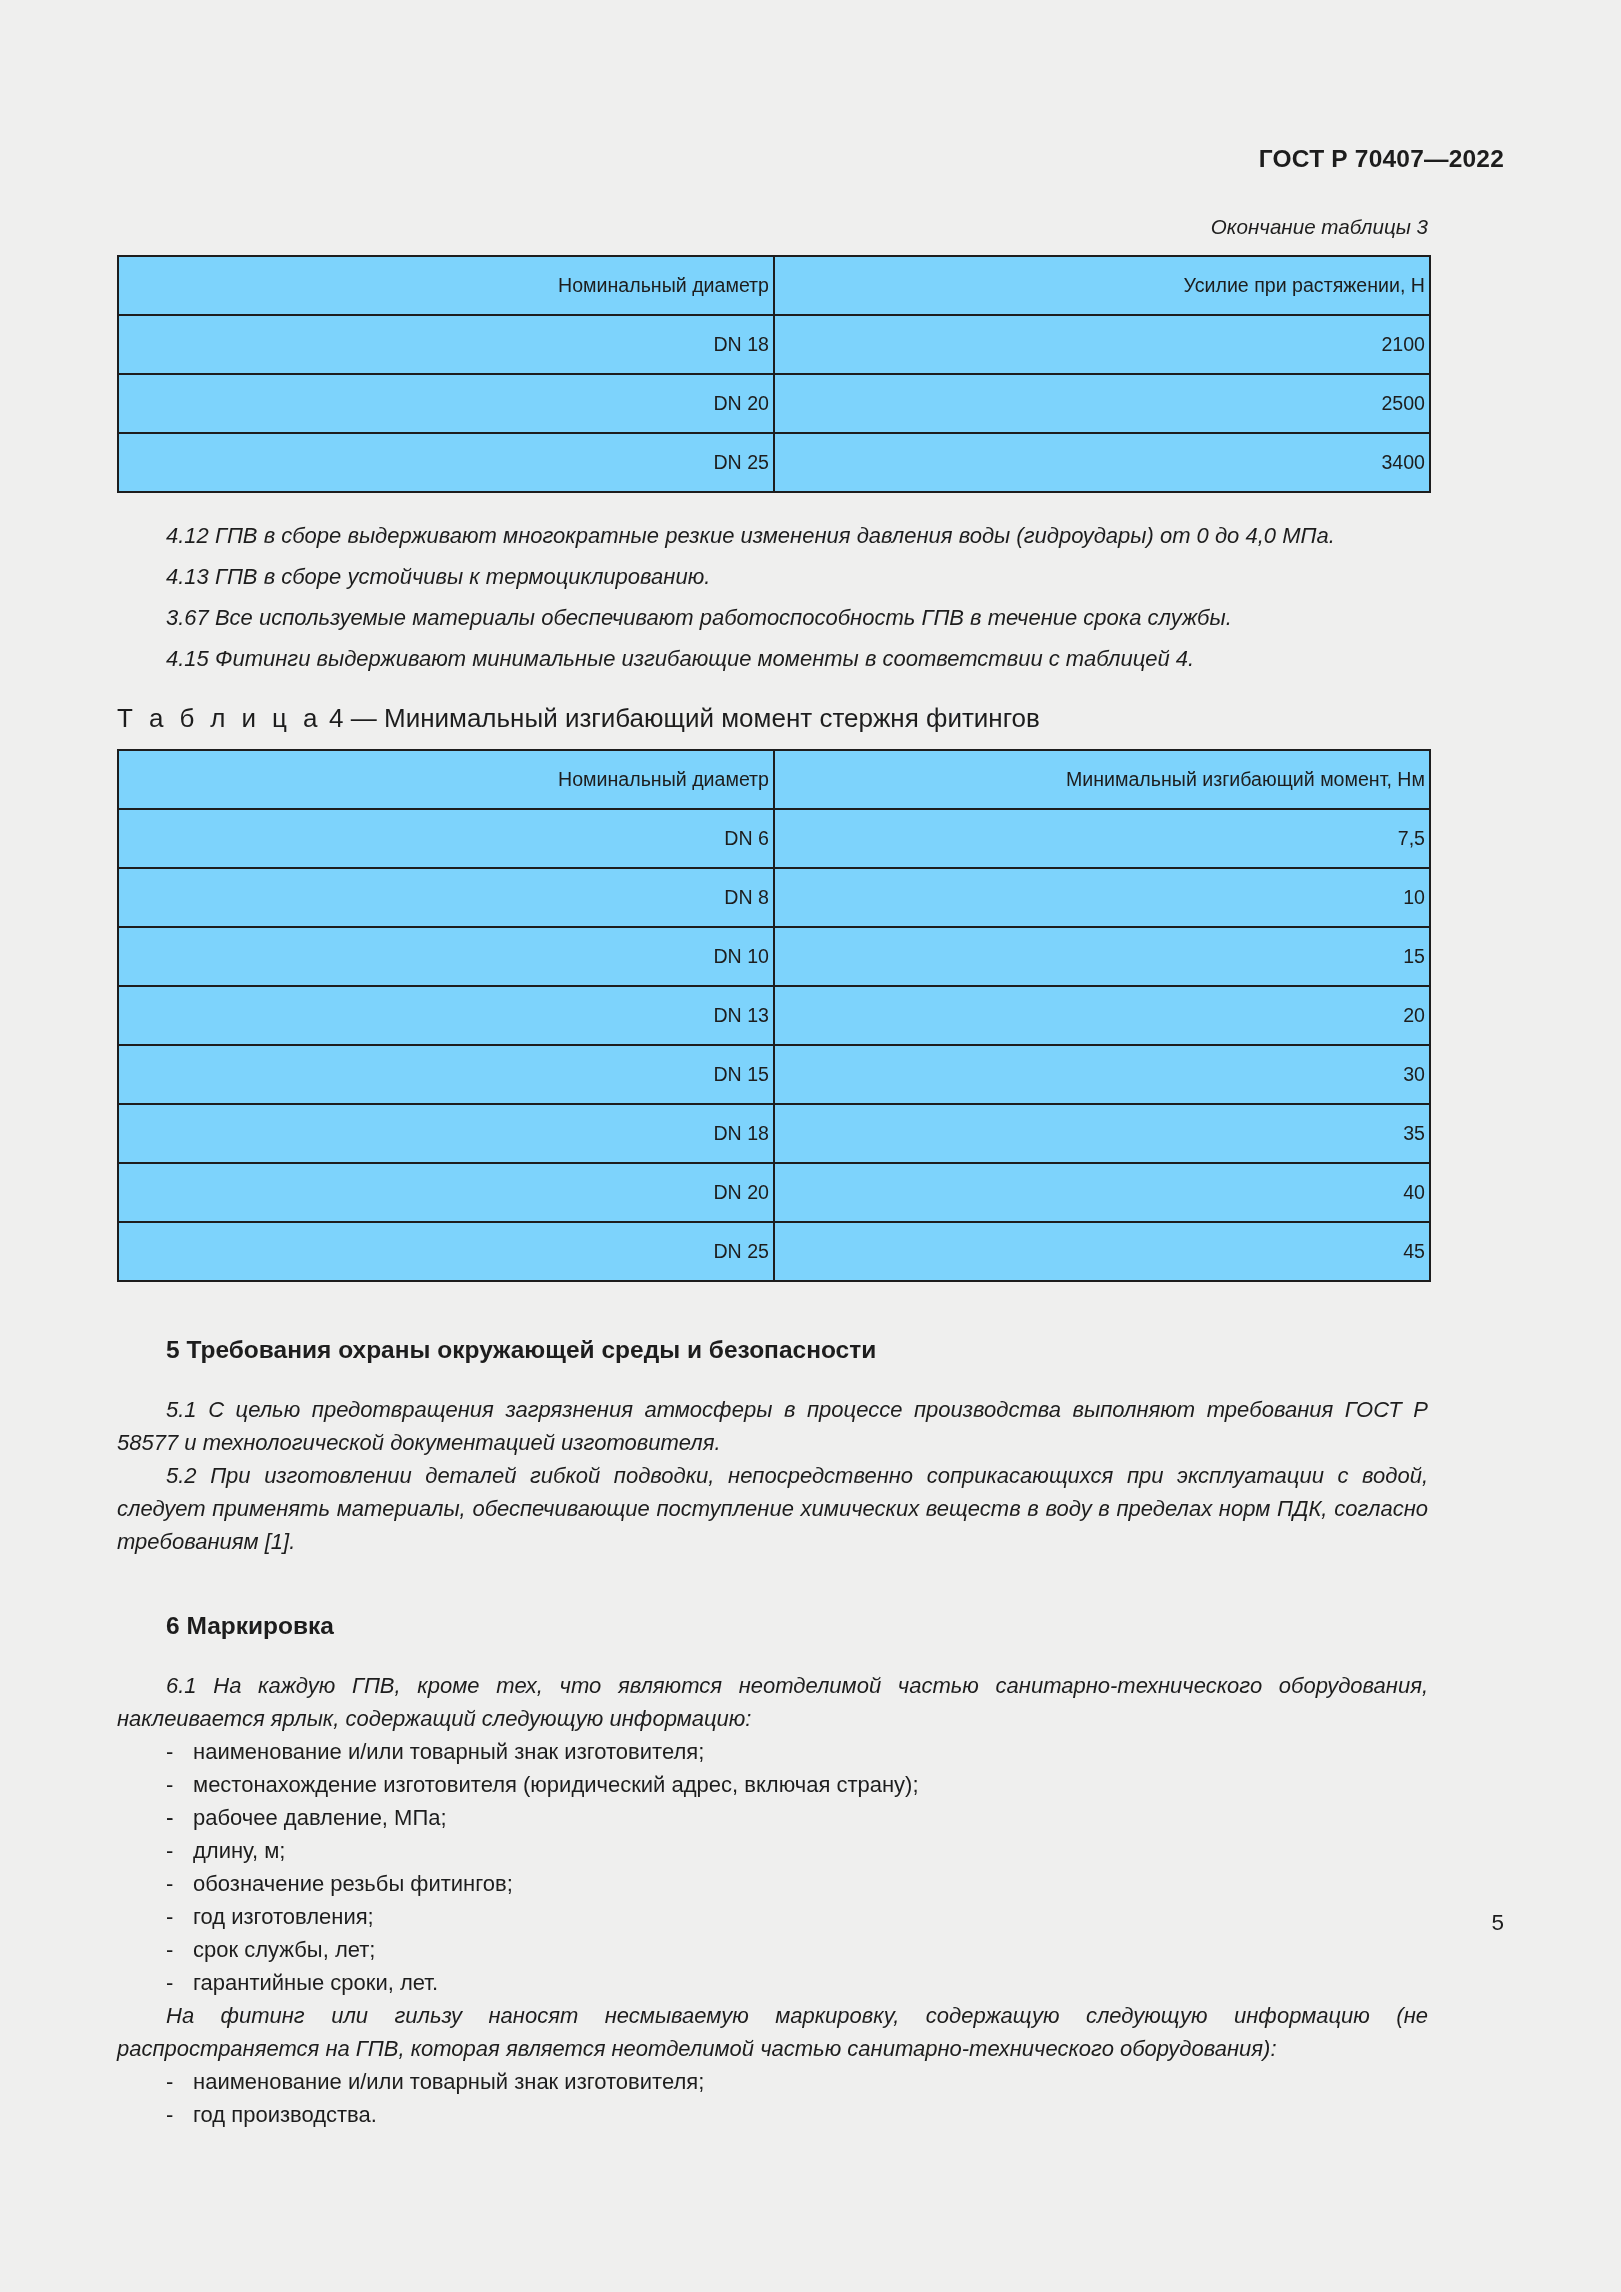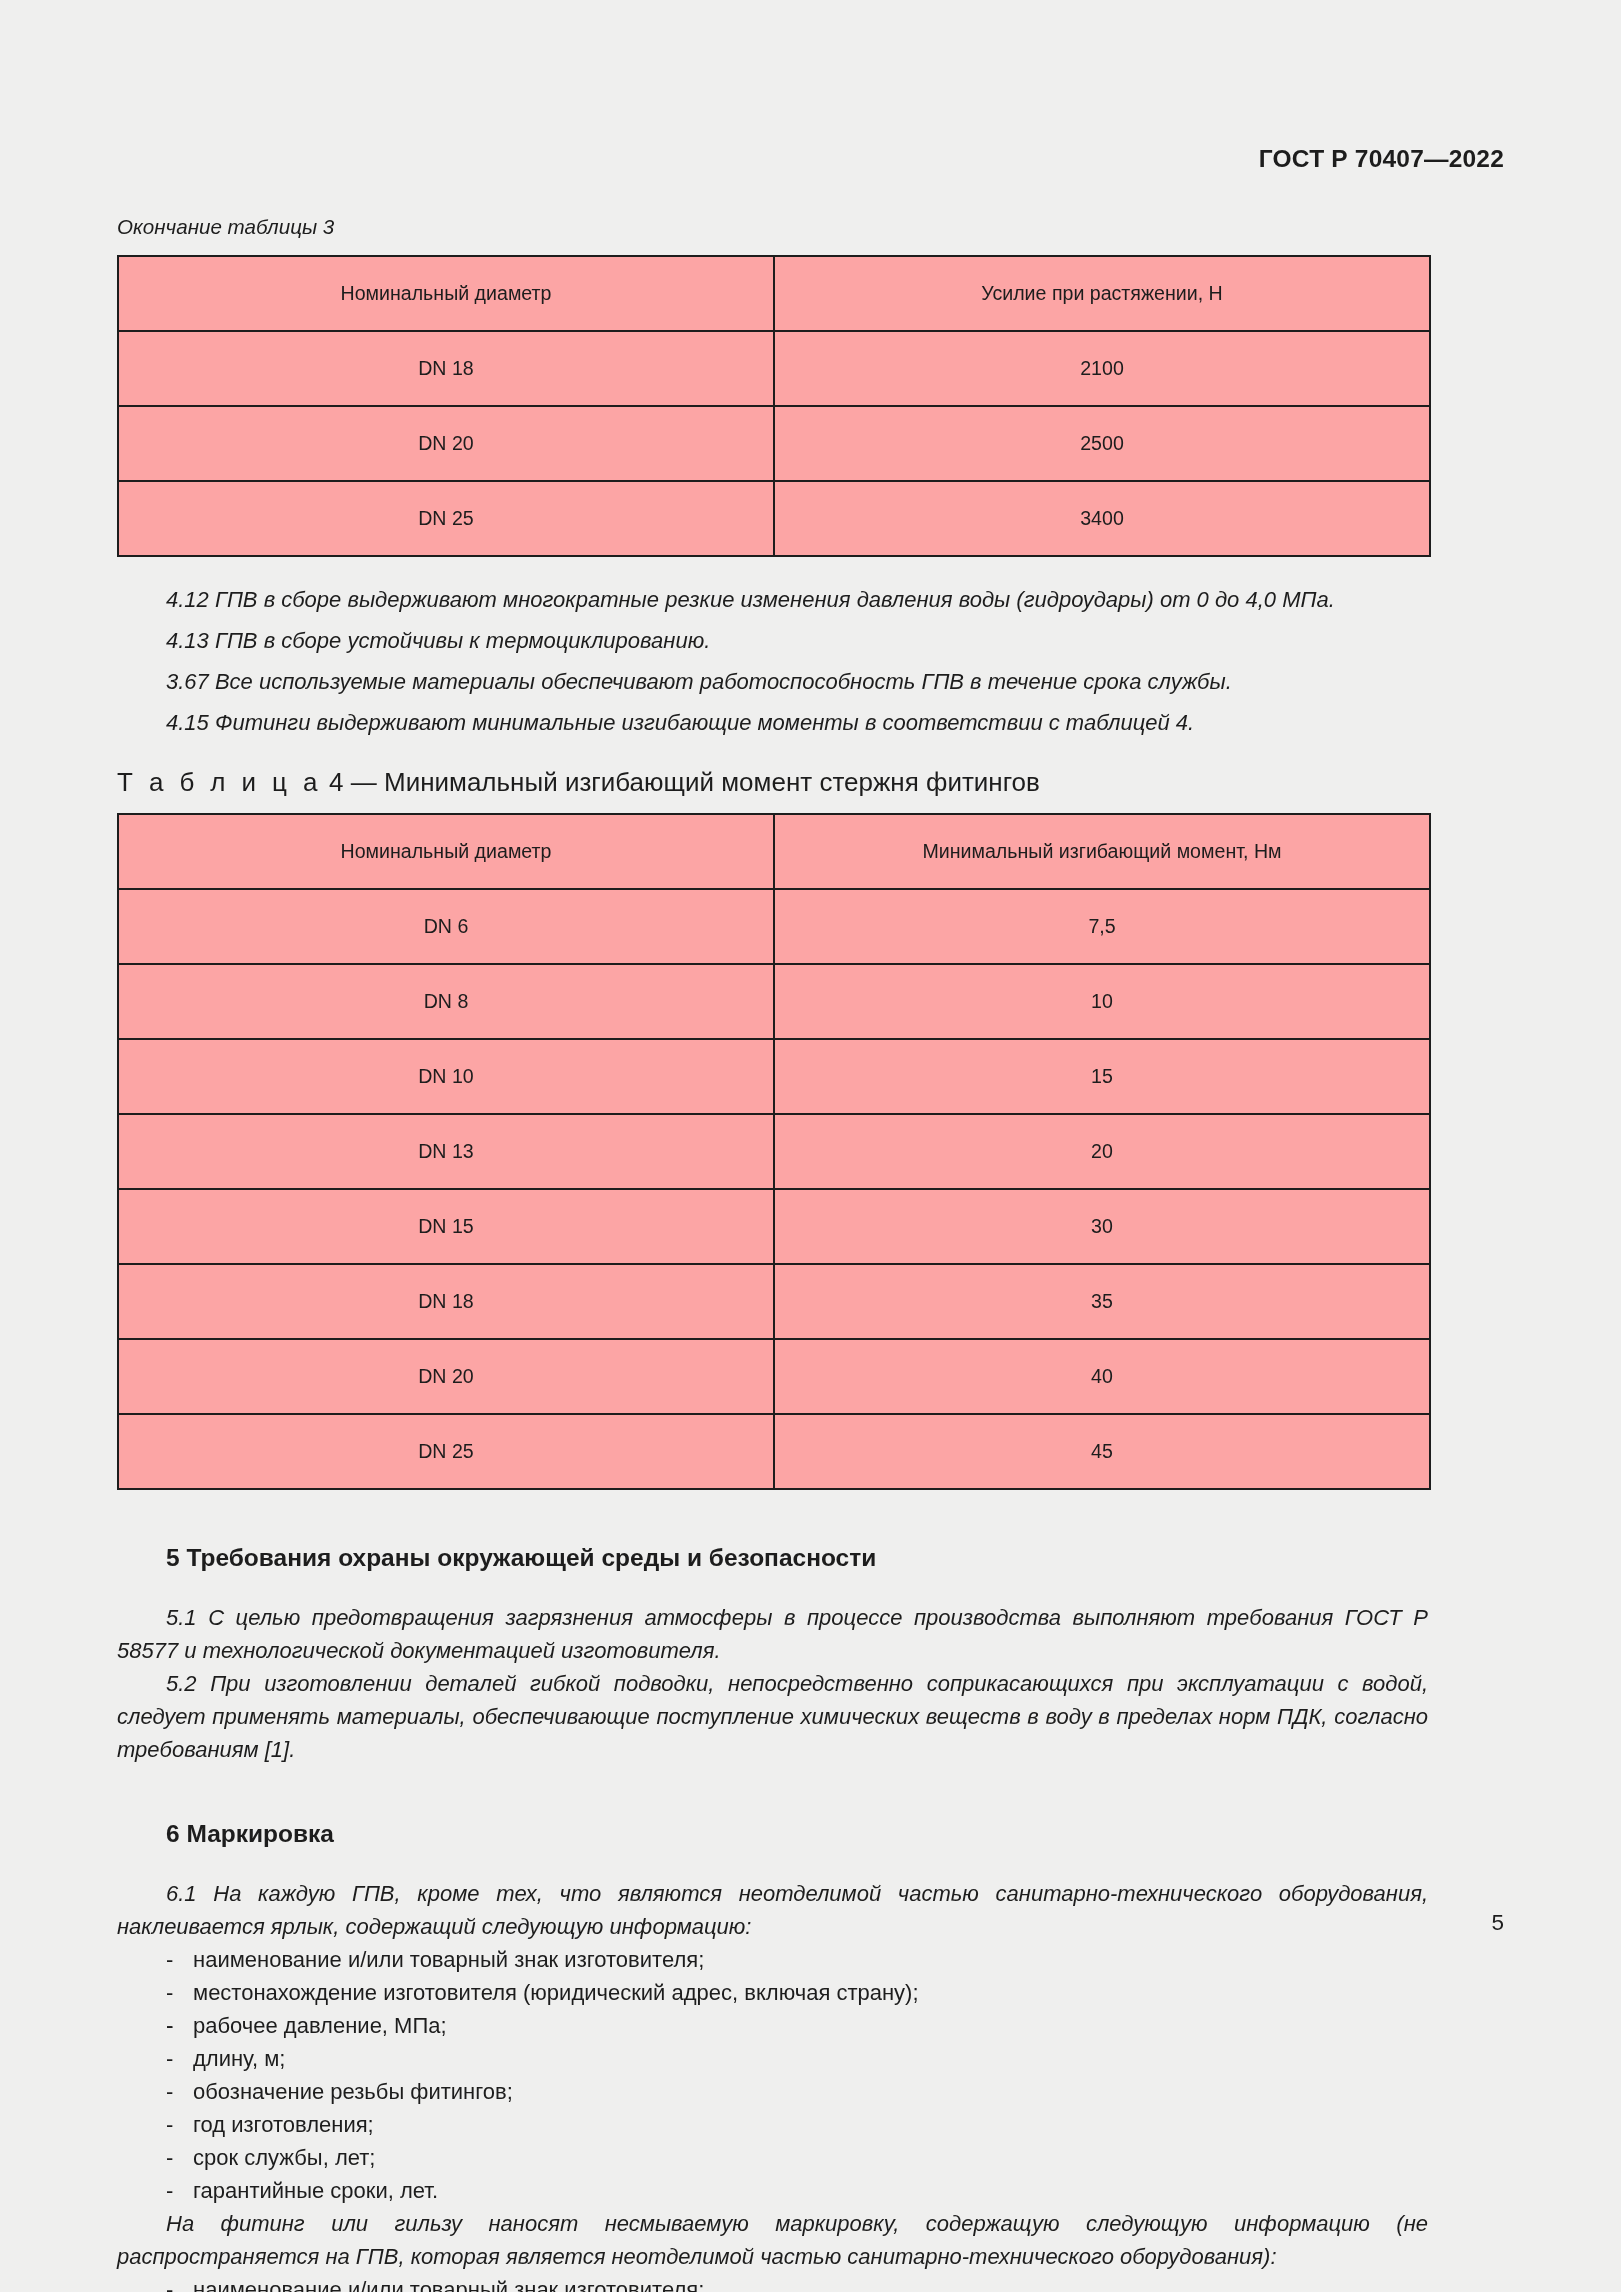--- a/index.html
+++ b/index.html
@@ -42,20 +42,21 @@
     left: 117px;
     width: 1311px;
   }
 
   
   .table-caption-cont {
     font-size: 20.6px;
     font-style: italic;
     margin: 0 0 15.7px 0;
     line-height: 1.25;
+    text-align: right;
   }
   .table-caption {
     font-size: 26px;
     margin: 0 0 13.7px 0;
     line-height: 1.25;
   }
   .table-caption .tbl-word {
     letter-spacing: 4.4px;
   }
 
@@ -65,31 +66,31 @@
     width: 1311px;
     table-layout: fixed;
     border: 2.9px solid #1d1d1d;
     margin: 0;
   }
   table.gost col.c1 { width: 656px; }
   table.gost col.c2 { width: 656px; }
 
   table.gost th,
   table.gost td {
-    text-align: center;
+    text-align: right;
     font-size: 19.6px;
     font-weight: normal;
-    padding: 12px;
+    padding: 4px;
     height: 44px;
     line-height: 44px;
     border-left: 2px solid #1d1d1d;
     border-right: 2px solid #1d1d1d;
     border-top: 2px solid #1d1d1d;
     border-bottom: 2px solid #1d1d1d;
-    background: #fca5a5;
+    background: #7dd3fc;
   }
   table.gost thead th {
     height: 49px;
     line-height: 49px;
     border-bottom: 2px solid #1d1d1d;
   }
   
   table.gost tbody tr:first-child td {
     border-top: 2.9px solid #1d1d1d;
   }

